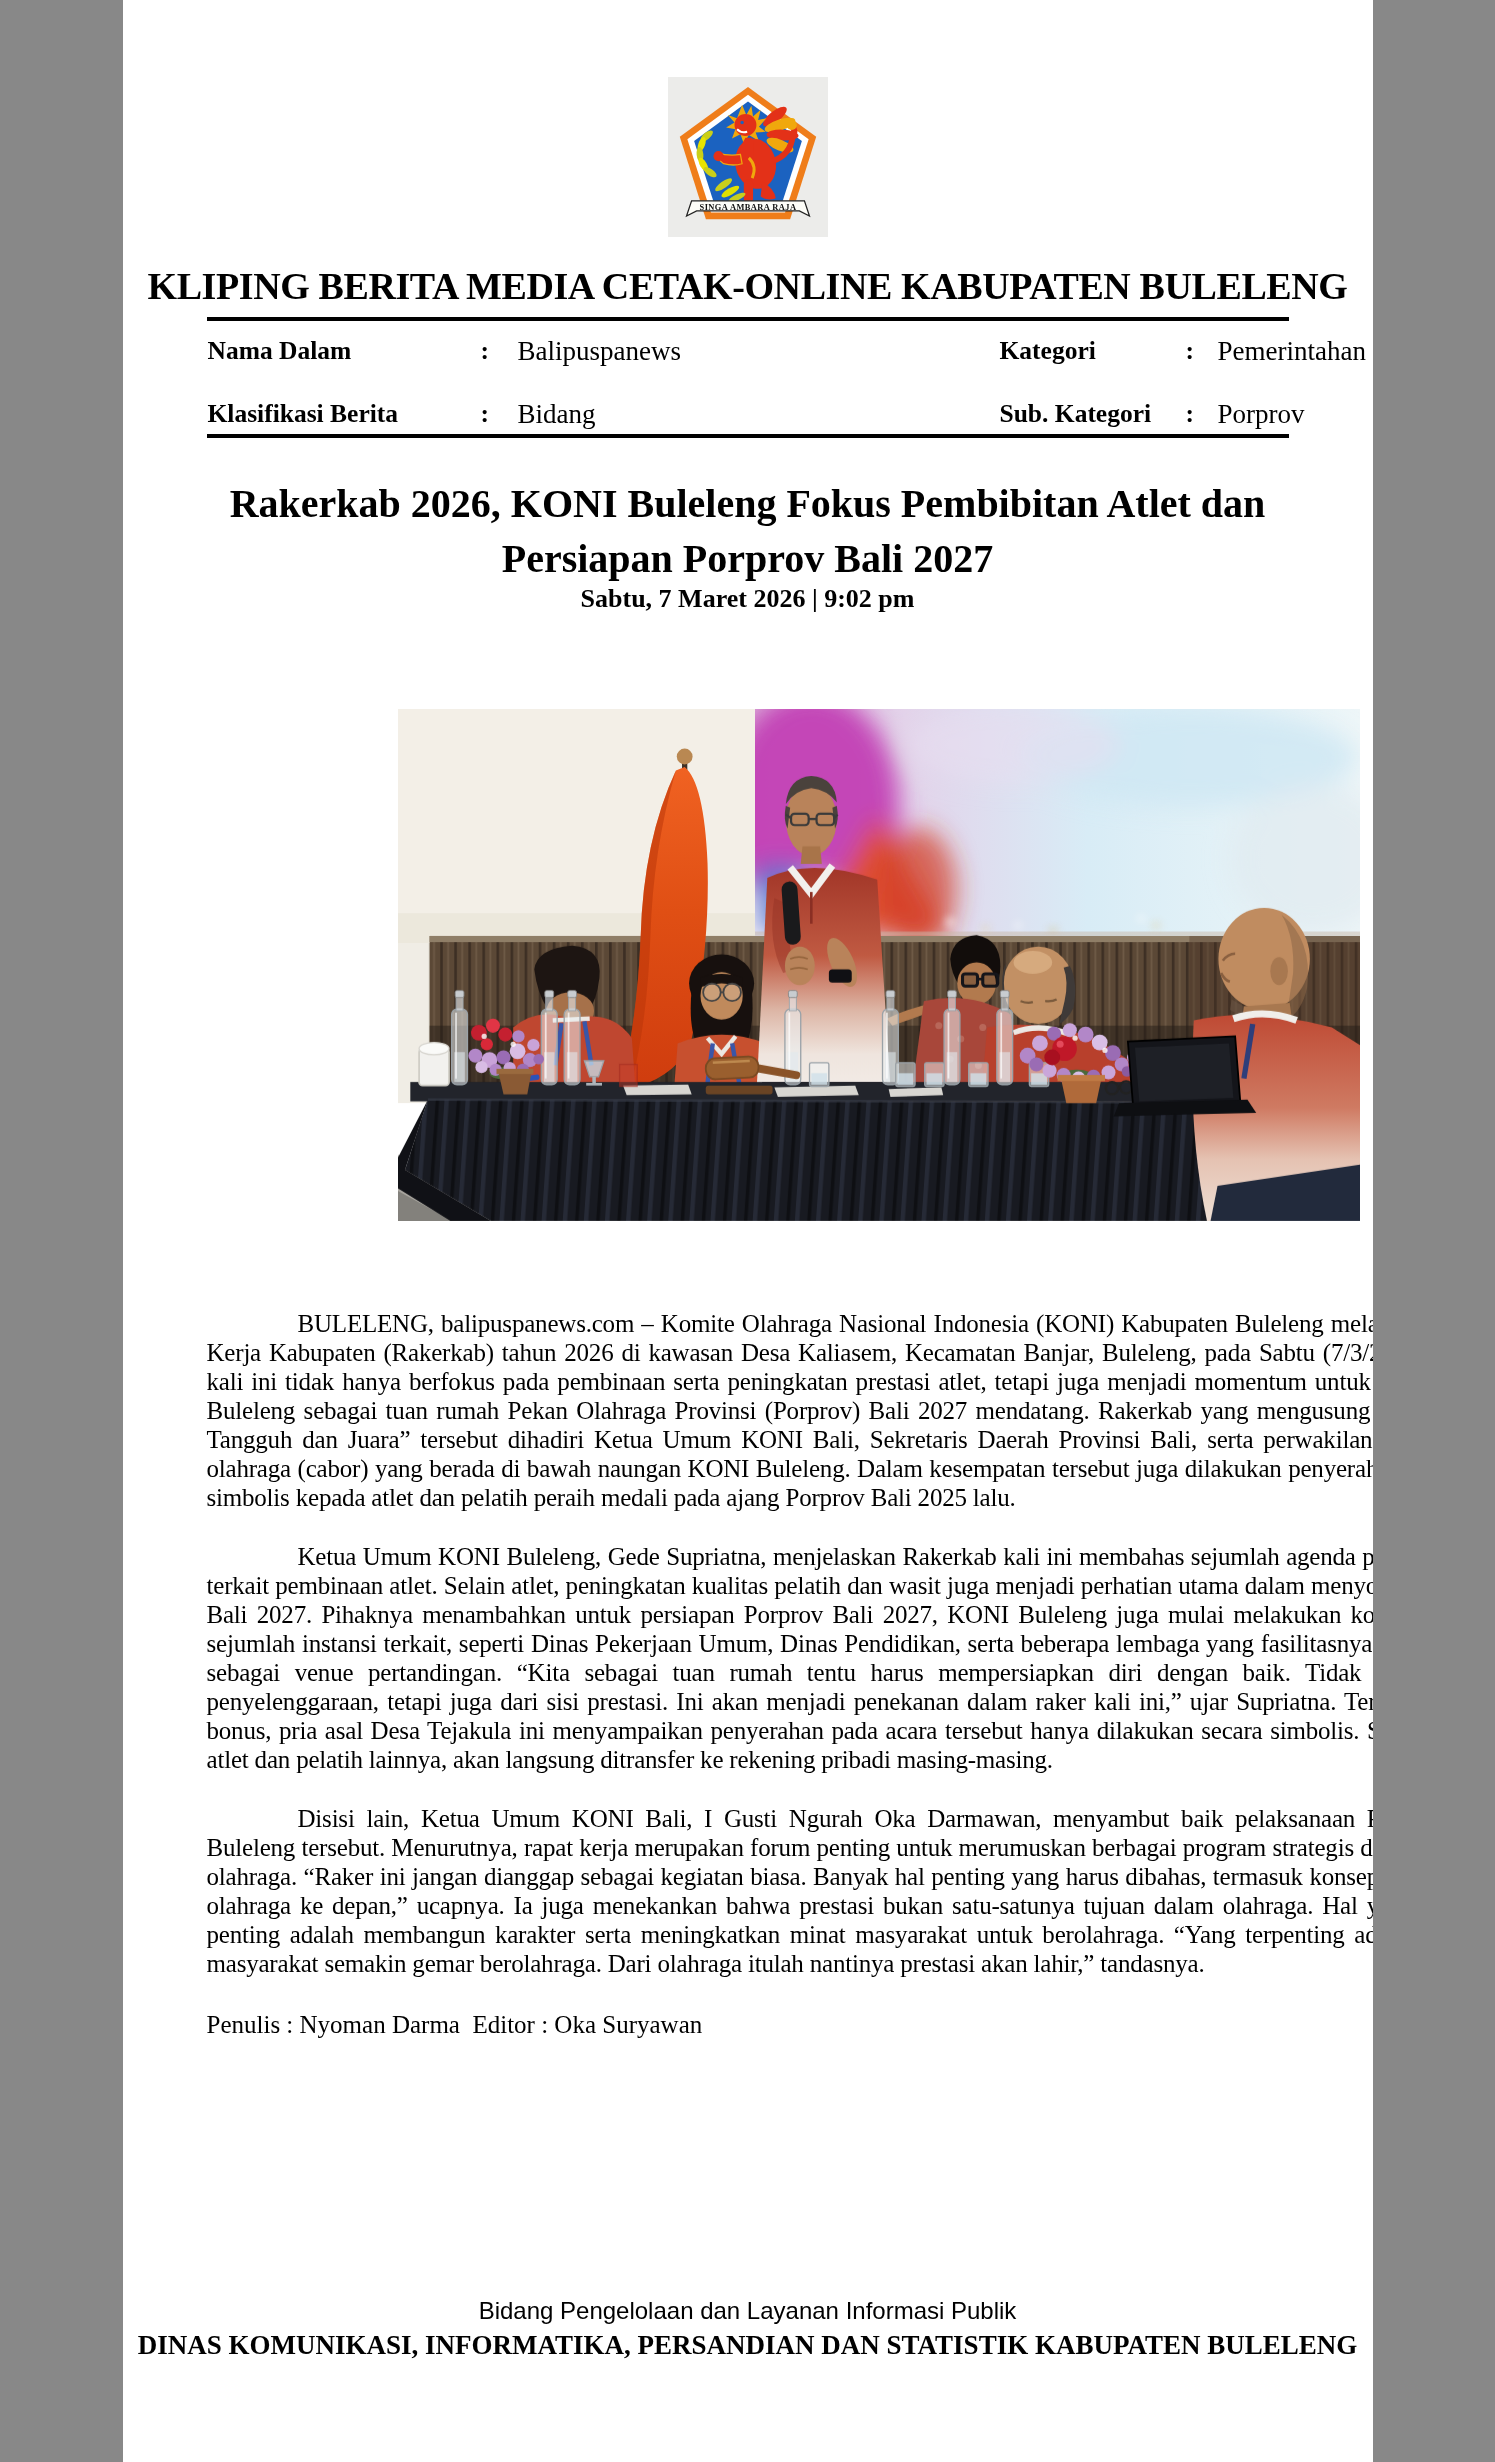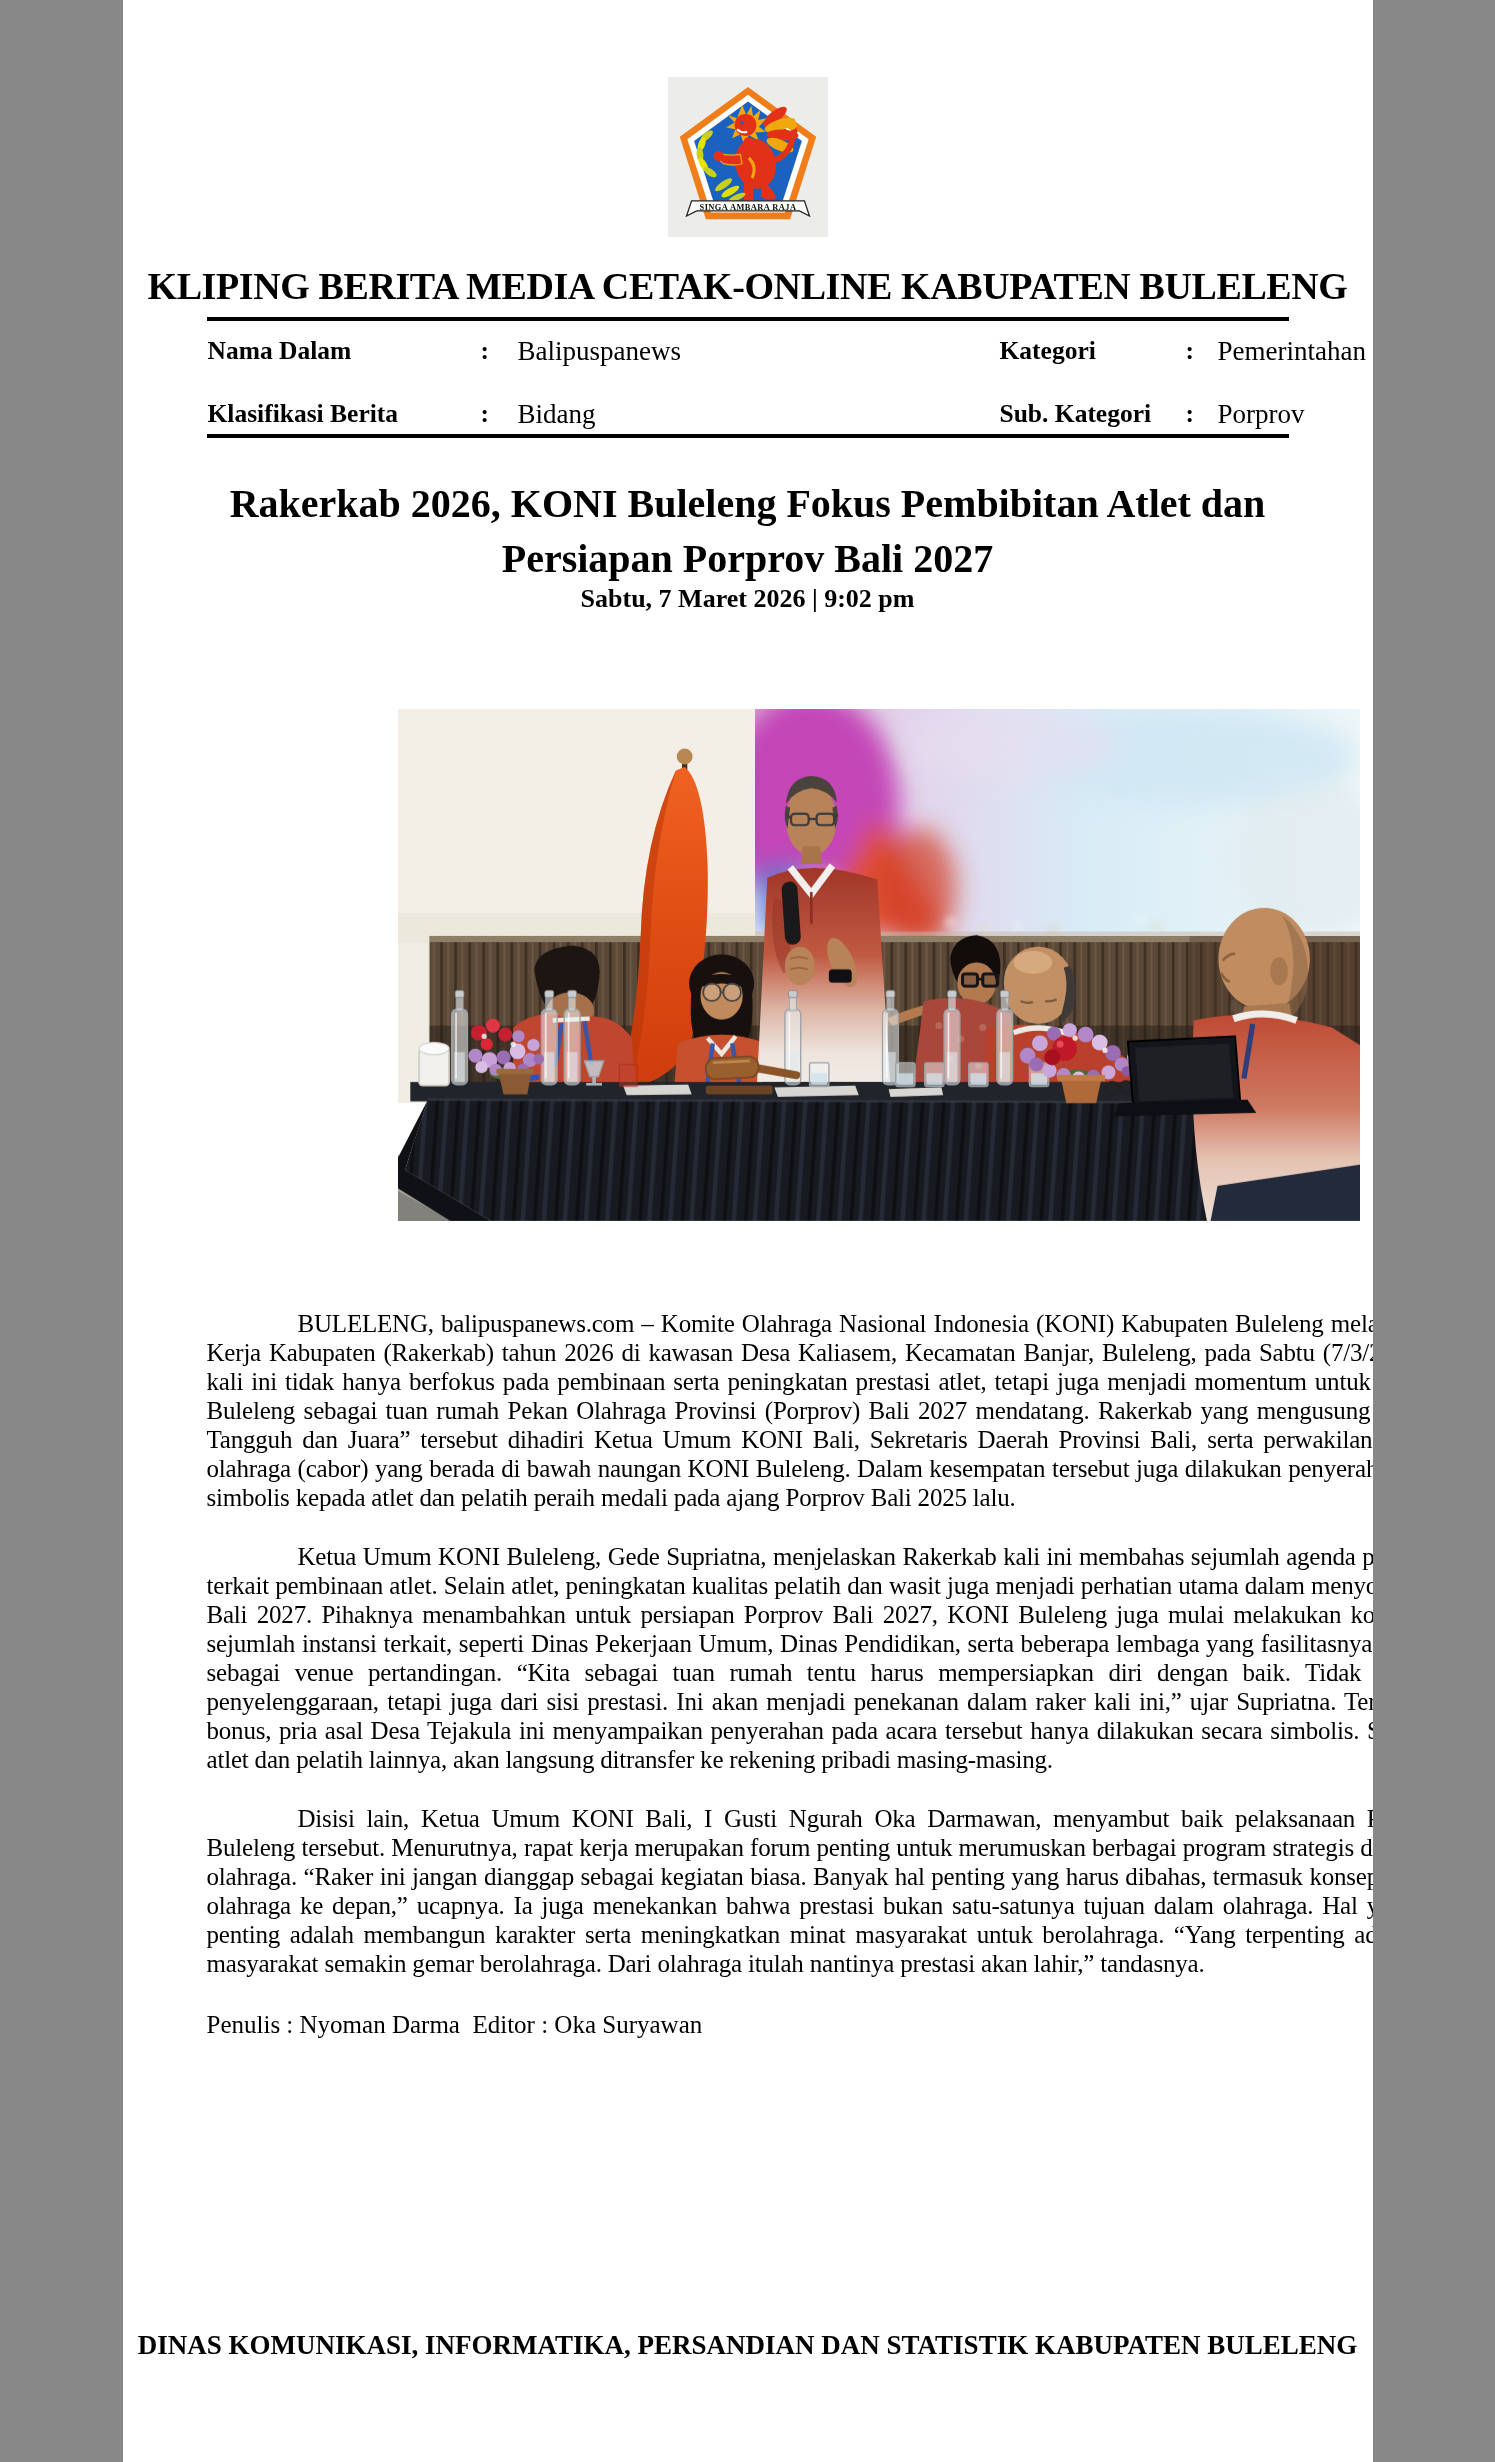--- a/index.html
+++ b/index.html
@@ -496,16 +496,17 @@
 
   <div class="body-text">
     <p>BULELENG, balipuspanews.com – Komite Olahraga Nasional Indonesia (KONI) Kabupaten Buleleng melaksanakan Rapat Kerja Kabupaten (Rakerkab) tahun 2026 di kawasan Desa Kaliasem, Kecamatan Banjar, Buleleng, pada Sabtu (7/3/2026). Rakerkab kali ini tidak hanya berfokus pada pembinaan serta peningkatan prestasi atlet, tetapi juga menjadi momentum untuk mempersiapkan Buleleng sebagai tuan rumah Pekan Olahraga Provinsi (Porprov) Bali 2027 mendatang. Rakerkab yang mengusung tema “Buleleng Tangguh dan Juara” tersebut dihadiri Ketua Umum KONI Bali, Sekretaris Daerah Provinsi Bali, serta perwakilan dari 28 cabang olahraga (cabor) yang berada di bawah naungan KONI Buleleng. Dalam kesempatan tersebut juga dilakukan penyerahan bonus secara simbolis kepada atlet dan pelatih peraih medali pada ajang Porprov Bali 2025 lalu.</p>
     <p>Ketua Umum KONI Buleleng, Gede Supriatna, menjelaskan Rakerkab kali ini membahas sejumlah agenda penting, terutama terkait pembinaan atlet. Selain atlet, peningkatan kualitas pelatih dan wasit juga menjadi perhatian utama dalam menyongsong Porprov Bali 2027. Pihaknya menambahkan untuk persiapan Porprov Bali 2027, KONI Buleleng juga mulai melakukan koordinasi dengan sejumlah instansi terkait, seperti Dinas Pekerjaan Umum, Dinas Pendidikan, serta beberapa lembaga yang fasilitasnya akan digunakan sebagai venue pertandingan. “Kita sebagai tuan rumah tentu harus mempersiapkan diri dengan baik. Tidak hanya dari sisi penyelenggaraan, tetapi juga dari sisi prestasi. Ini akan menjadi penekanan dalam raker kali ini,” ujar Supriatna. Terkait penyerahan bonus, pria asal Desa Tejakula ini menyampaikan penyerahan pada acara tersebut hanya dilakukan secara simbolis. Sementara untuk atlet dan pelatih lainnya, akan langsung ditransfer ke rekening pribadi masing-masing.</p>
     <p>Disisi lain, Ketua Umum KONI Bali, I Gusti Ngurah Oka Darmawan, menyambut baik pelaksanaan Rakerkab KONI Buleleng tersebut. Menurutnya, rapat kerja merupakan forum penting untuk merumuskan berbagai program strategis dalam pembinaan olahraga. “Raker ini jangan dianggap sebagai kegiatan biasa. Banyak hal penting yang harus dibahas, termasuk konsep pengembangan olahraga ke depan,” ucapnya. Ia juga menekankan bahwa prestasi bukan satu-satunya tujuan dalam olahraga. Hal yang tidak kalah penting adalah membangun karakter serta meningkatkan minat masyarakat untuk berolahraga. “Yang terpenting adalah bagaimana masyarakat semakin gemar berolahraga. Dari olahraga itulah nantinya prestasi akan lahir,” tandasnya.</p>
   </div>
 
   <div class="byline">Penulis : Nyoman Darma  Editor : Oka Suryawan</div>
 
 
+  <div class="footer-line1">Bidang Pengelolaan dan Layanan Informasi Publik</div>
   <div class="footer-line2">DINAS KOMUNIKASI, INFORMATIKA, PERSANDIAN DAN STATISTIK KABUPATEN BULELENG</div>
 
 </div>
 
 
 </body></html>

